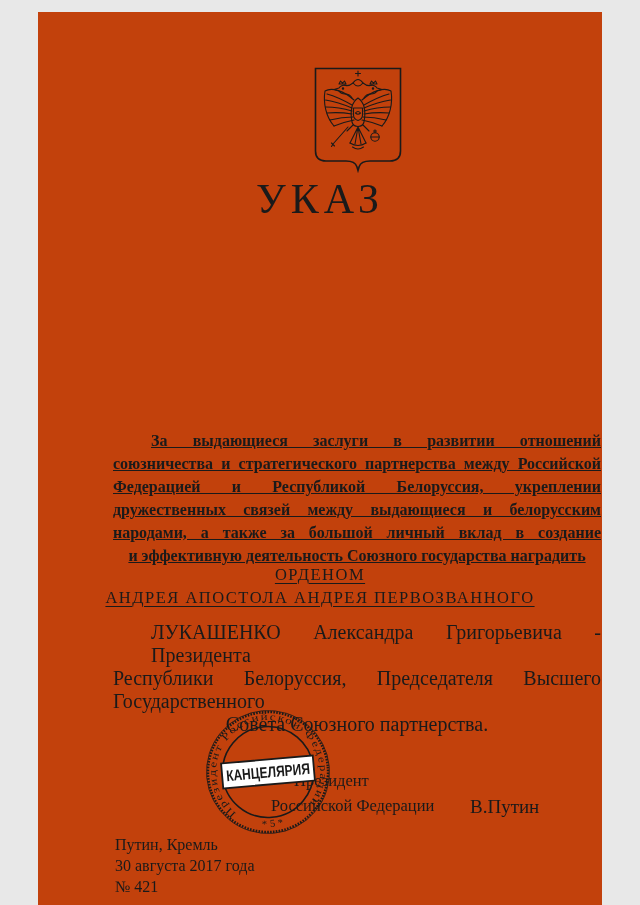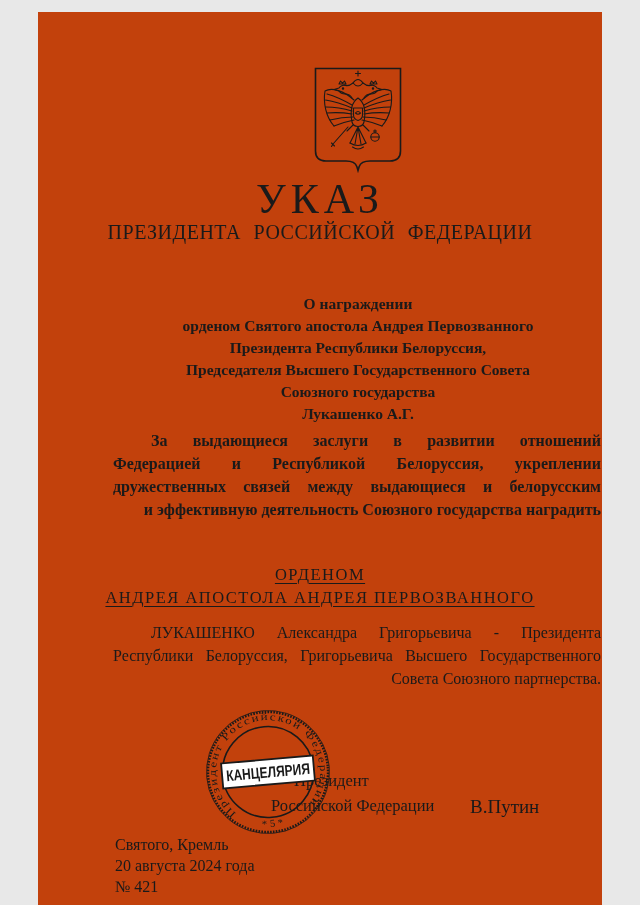--- a/index.html
+++ b/index.html
@@ -10,29 +10,29 @@
   }
   .abs{position:absolute;}
   
   .emblem{left:276px;top:55px;width:88px;height:112px;}
   
   .doc-type{left:0;right:0;top:163px;text-align:center;font-size:42px;letter-spacing:5px;font-weight:normal;}
   .doc-issuer{left:0;right:0;top:209px;text-align:center;font-size:20px;letter-spacing:0.5px;word-spacing:7px;}
   
   .subject{left:70px;width:500px;top:281px;text-align:center;font-weight:bold;font-size:15.5px;line-height:22px;}
   
-  .preamble{left:75px;width:488px;top:417px;font-weight:bold;font-size:16px;line-height:23px;}
+  .preamble{left:75px;width:488px;top:417px;font-weight:bold;font-size:16px;line-height:23px;text-decoration:underline;}
   .jline{text-align:justify;text-align-last:justify;}
   .indent{padding-left:38px;}
-  .lline{text-align:right;}
+  .lline{text-align:center;}
   
   .award{left:0;right:0;top:551px;text-align:center;font-size:16.5px;line-height:23px;letter-spacing:1.5px;}
   .award .u{text-decoration:underline;text-underline-offset:3px;text-decoration-thickness:1px;}
   
-  .awardee{left:75px;width:488px;top:609px;font-size:16px;line-height:23px;}
+  .awardee{left:75px;width:488px;top:609px;font-size:20px;line-height:23px;}
   
   .sig1{left:256px;top:759px;font-size:16.5px;}
   .sig2{left:233px;top:784px;font-size:16.5px;}
   .sig-name{left:432px;top:784px;font-size:19px;}
   
   .footer{left:77px;top:822px;font-size:16px;line-height:21px;}
   
   .stamp{left:154px;top:684px;width:152px;height:152px;transform:rotate(-5deg);z-index:5;pointer-events:none;}
   
   .barcode{left:566px;top:455px;width:70px;height:120px;}
@@ -75,46 +75,39 @@
 
       <circle cx="61" cy="70" r="4.2"></circle>
       <path d="M56.8,70 h8.4 M61,65.8 v-3 M59.5,64 h3"></path>
 
       <path d="M44,60 L36,76 M44,60 L41,77 M44,60 L47,77 M44,60 L52,76"></path>
       <path d="M36,76 Q44,81 52,76 M38.5,80 Q44,84 49.5,80"></path>
     </g>
   </svg>
 
   <div class="abs doc-type">УКАЗ</div>
-  <div class="abs doc-issuer">ПРЕЗИДЕНТА РОССИЙСКОЙ ФЕДЕРАЦИИ</div>
 
-  <div class="abs subject">
-    <div>О награждении</div>
-    <div>орденом Святого апостола Андрея Первозванного</div>
-    <div>Президента Республики Белоруссия,</div>
-    <div>Председателя Высшего Государственного Совета</div>
-    <div>Союзного государства</div>
-    <div>Лукашенко А.Г.</div>
-  </div>
 
   <div class="abs preamble">
     <div class="jline indent">За выдающиеся заслуги в развитии отношений</div>
+    <div class="jline">союзничества и стратегического партнерства между Российской</div>
     <div class="jline">Федерацией и Республикой Белоруссия, укреплении</div>
     <div class="jline">дружественных связей между выдающиеся и белорусским</div>
+    <div class="jline">народами, а также за большой личный вклад в создание</div>
     <div class="lline">и эффективную деятельность Союзного государства наградить</div>
   </div>
 
   <div class="abs award">
     <div><span class="u">ОРДЕНОМ</span></div>
     <div><span class="u">АНДРЕЯ АПОСТОЛА АНДРЕЯ ПЕРВОЗВАННОГО</span></div>
   </div>
 
   <div class="abs awardee">
     <div class="jline indent">ЛУКАШЕНКО Александра Григорьевича - Президента</div>
-    <div class="jline">Республики Белоруссия, Григорьевича Высшего Государственного</div>
+    <div class="jline">Республики Белоруссия, Председателя Высшего Государственного</div>
     <div class="lline">Совета Союзного партнерства.</div>
   </div>
 
   <div class="abs sig1">Президент</div>
   <div class="abs sig2">Российской Федерации</div>
   <div class="abs sig-name">В.Путин</div>
 
   <svg class="abs stamp" viewBox="0 0 152 152" fill="none" stroke="#1a1a1a">
     <circle cx="76" cy="76" r="61.5" stroke-width="0.8"></circle>
     <circle cx="76" cy="76" r="60" stroke-width="2.4" stroke-dasharray="1.6 1.3"></circle>
@@ -124,22 +117,22 @@
     </defs>
     <text font-size="10.5" font-family="Liberation Serif, serif" letter-spacing="1.5" stroke="none">
       <textPath href="#stamp-arc" startOffset="4" textLength="246" lengthAdjust="spacingAndGlyphs">Президент Российской Федерации</textPath>
     </text>
     <text x="76" y="131" text-anchor="middle" font-size="10.5" font-family="Liberation Serif, serif" stroke="none">* 5 *</text>
     <rect x="30" y="63.5" width="92" height="25" fill="#ffffff" stroke-width="1.8"></rect>
     <text x="76" y="81.5" text-anchor="middle" font-size="15.5" font-weight="bold" font-family="Liberation Sans, sans-serif" stroke="none" textLength="84" lengthAdjust="spacingAndGlyphs">КАНЦЕЛЯРИЯ</text>
   </svg>
 
   <div class="abs footer">
-    <div>Святого, Кремль</div>
-    <div>20 августа 2024 года</div>
+    <div>Путин, Кремль</div>
+    <div>30 августа 2017 года</div>
     <div>№ 421</div>
   </div>
 
   <svg class="abs barcode" viewBox="0 0 70 120" fill="#1a1a1a" stroke="none">
     <g>
       <rect x="12" y="33" width="40" height="2"></rect>
       <rect x="18" y="36.5" width="34" height="1"></rect>
       <rect x="18" y="39" width="34" height="3"></rect>
       <rect x="18" y="43.5" width="34" height="1"></rect>
       <rect x="18" y="45.5" width="34" height="1"></rect>

